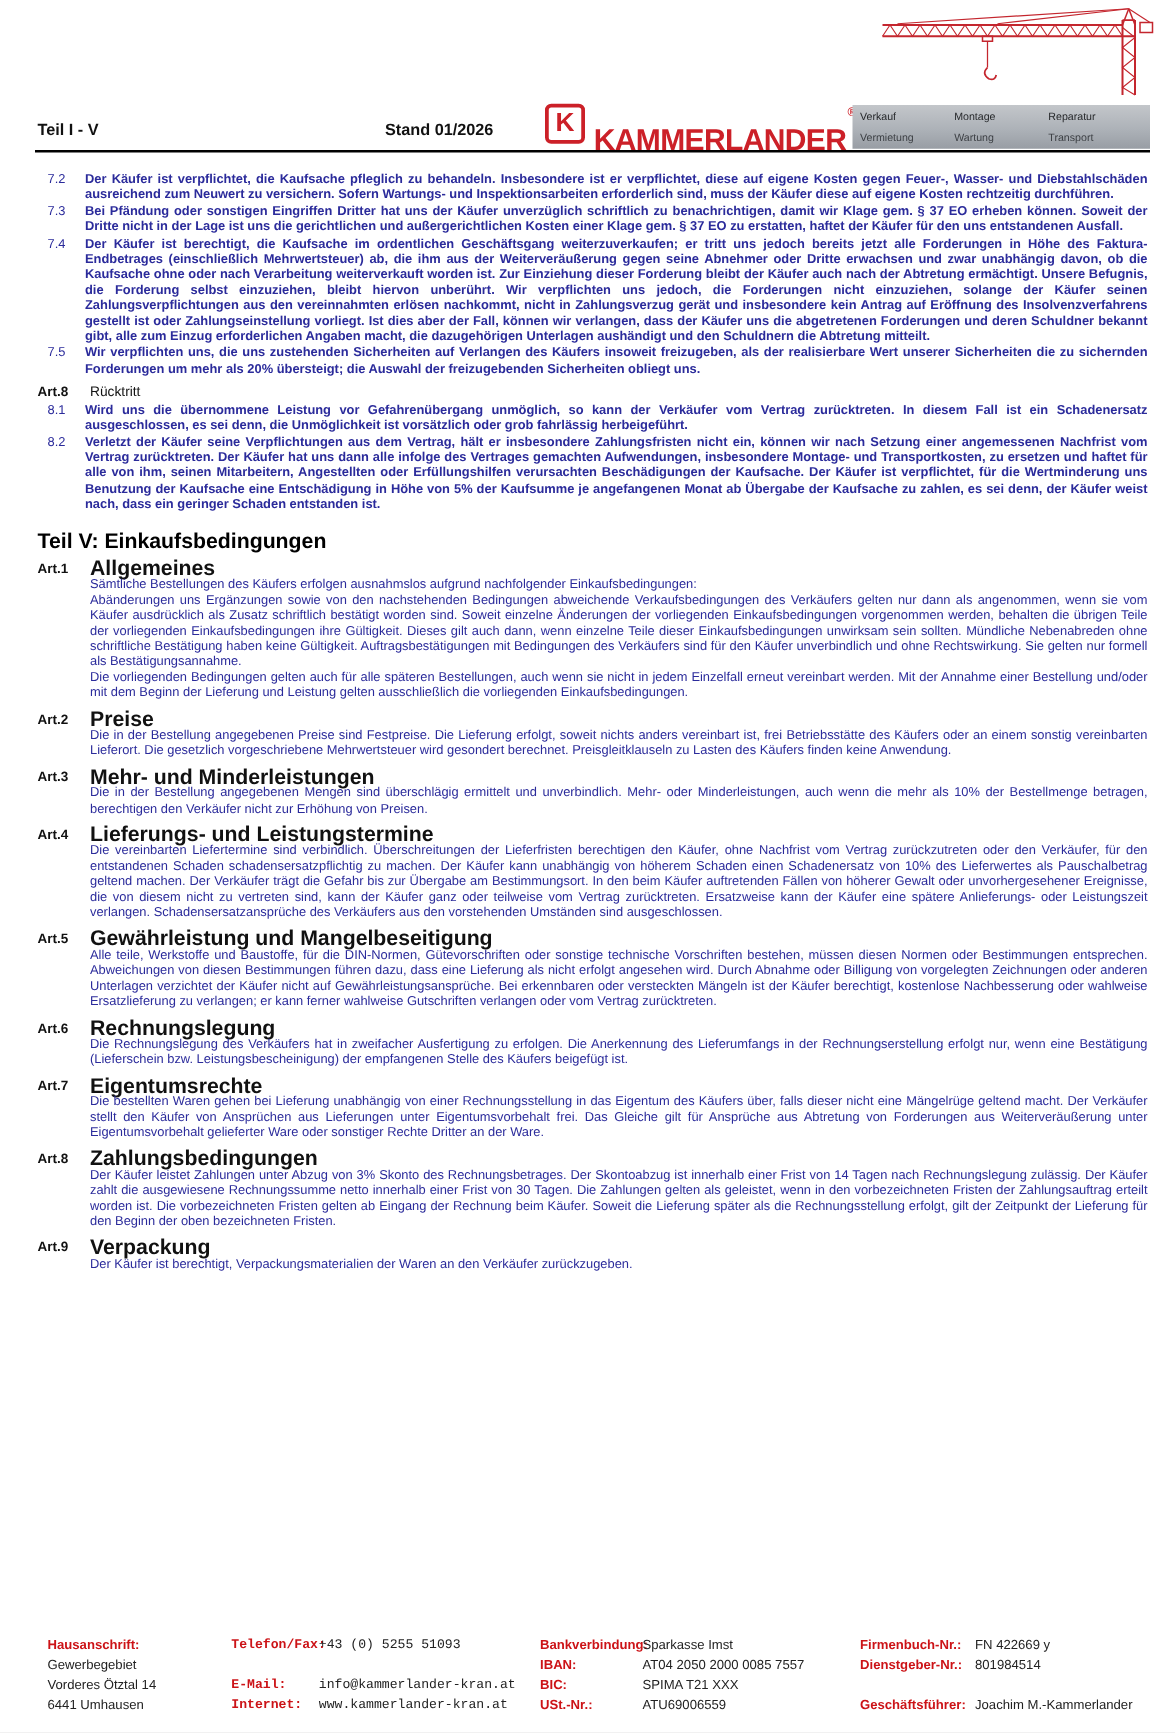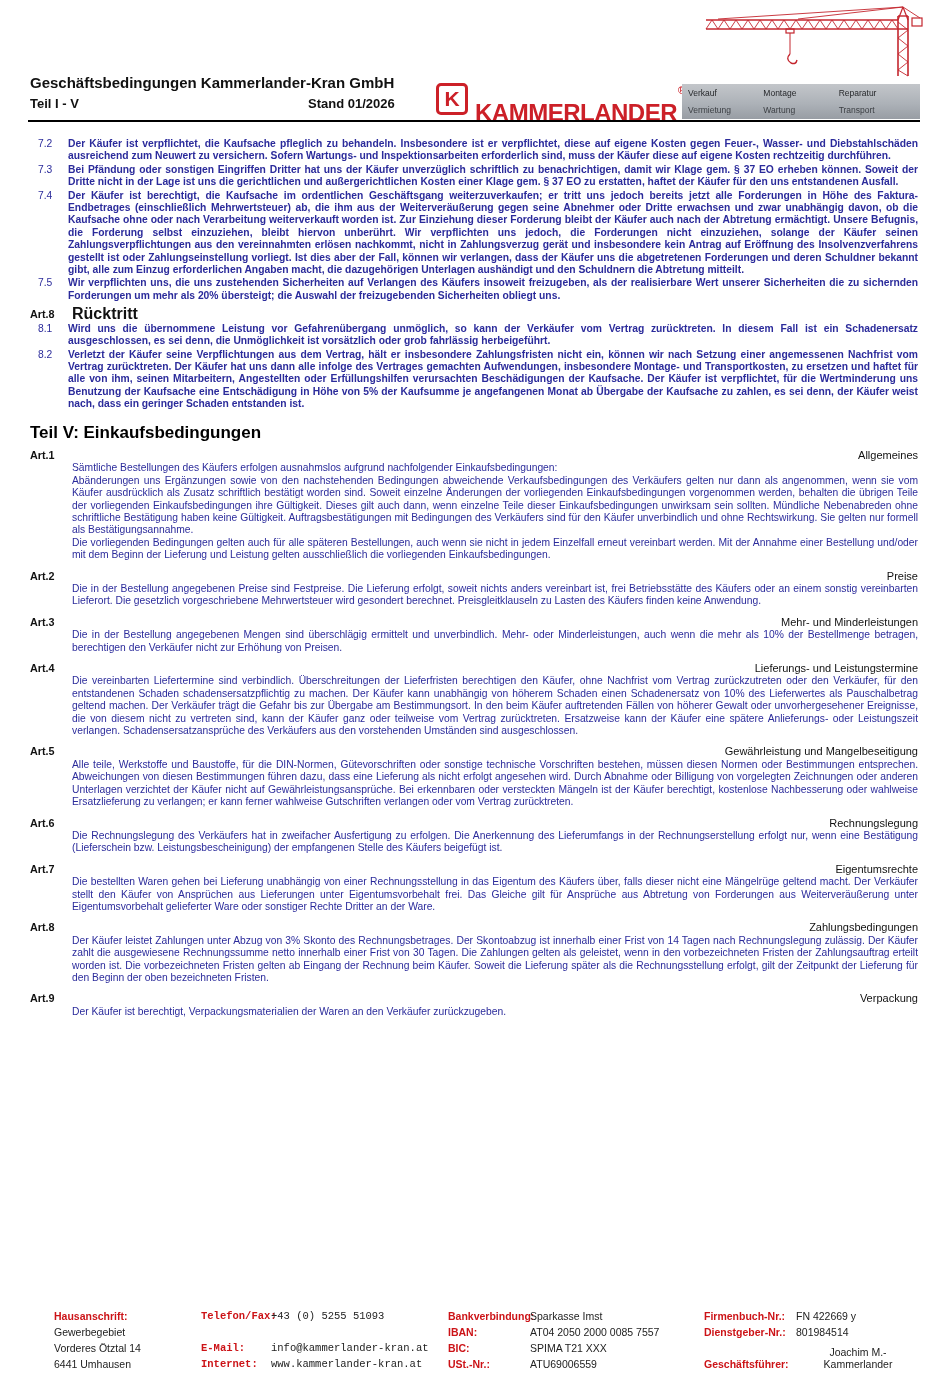--- a/index.html
+++ b/index.html
@@ -31,48 +31,47 @@
 
   
   .content { position:absolute; left:30px; top:138px; width:888px; color:#2b2b9b;
              font-size:10.3px; line-height:12.4px; text-align:justify; }
   .num-item { display:flex; margin-bottom:1px; }
   .num-item .num { flex:0 0 38px; padding-left:8px; }
   .num-item .txt { flex:1; white-space:pre-line;font-weight:bold; }
 
   .art-head-row { display:flex; margin:6px 0 2px 0; }
   .art-label { flex:0 0 42px; font-weight:bold; color:#111; font-size:10.8px; }
-  .art-title-inline { font-weight:bold; color:#111; font-size:16px; }
+  .art-title-inline { font-weight:normal; color:#111; font-size:11px; }
 
   .teilv-heading { font-size:17px; font-weight:bold; color:#000; margin:16px 0 10px 0; text-align:left; }
 
   .article { display:flex; margin-bottom:8px; }
   .art-content { flex:1; }
-  .art-title { font-weight:normal; color:#111; font-size:11px; margin-bottom:1px; text-align:right; }
+  .art-title { font-weight:bold; color:#111; font-size:17px; margin-bottom:1px; text-align:left; }
   .art-text { white-space:pre-line; }
 
   
   .footer { position:absolute; left:38px; right:20px; bottom:16px; display:flex; font-size:10.5px; color:#222; }
-  .f-col1 { width:147px;margin-left:16px; }
+  .f-col1 { width:147px; }
   .f-col2 { width:247px;font-family:Liberation Mono, monospace; }
   .f-col3 { width:256px; }
   .f-col4 { flex:1; }
   .f-row { height:16px; display:flex; align-items:flex-end; }
   .f-label { color:#cc1317; font-weight:bold; }
   .f-col2 .f-label { width:70px; flex:none; }
   .f-col3 .f-label { width:82px; flex:none; }
   .f-col4 .f-label { width:92px; flex:none; }
   .f-value { color:#222;text-align:center; }
 </style>
 </head>
 <body>
 
 <div class="page">
 
-  <div class="doc-title">Geschäftsbedingungen Kammerlander-Kran GmbH</div>
   <div class="doc-subrow">
     <span class="doc-part">Teil I - V</span>
     <span class="doc-stand">Stand 01/2026</span>
   </div>
 
   <svg class="crane" width="222" height="74" viewBox="0 0 222 74">
     <line x1="4" y1="16" x2="196" y2="16" stroke-width="1.6"></line>
     <line x1="4" y1="25" x2="206" y2="25" stroke-width="1.6"></line>
     <path d="M4 25 L10 16 L16 25 L22 16 L28 25 L34 16 L40 25 L46 16 L52 25 L58 16 L64 25 L70 16 L76 25 L82 16 L88 25 L94 16 L100 25 L106 16 L112 25 L118 16 L124 25 L130 16 L136 25 L142 16 L148 25 L154 16 L160 25 L166 16 L172 25 L178 16 L184 25 L190 16 L196 25" stroke-width="0.9"></path>
     <line x1="196" y1="12" x2="196" y2="72" stroke-width="1.6"></line>

